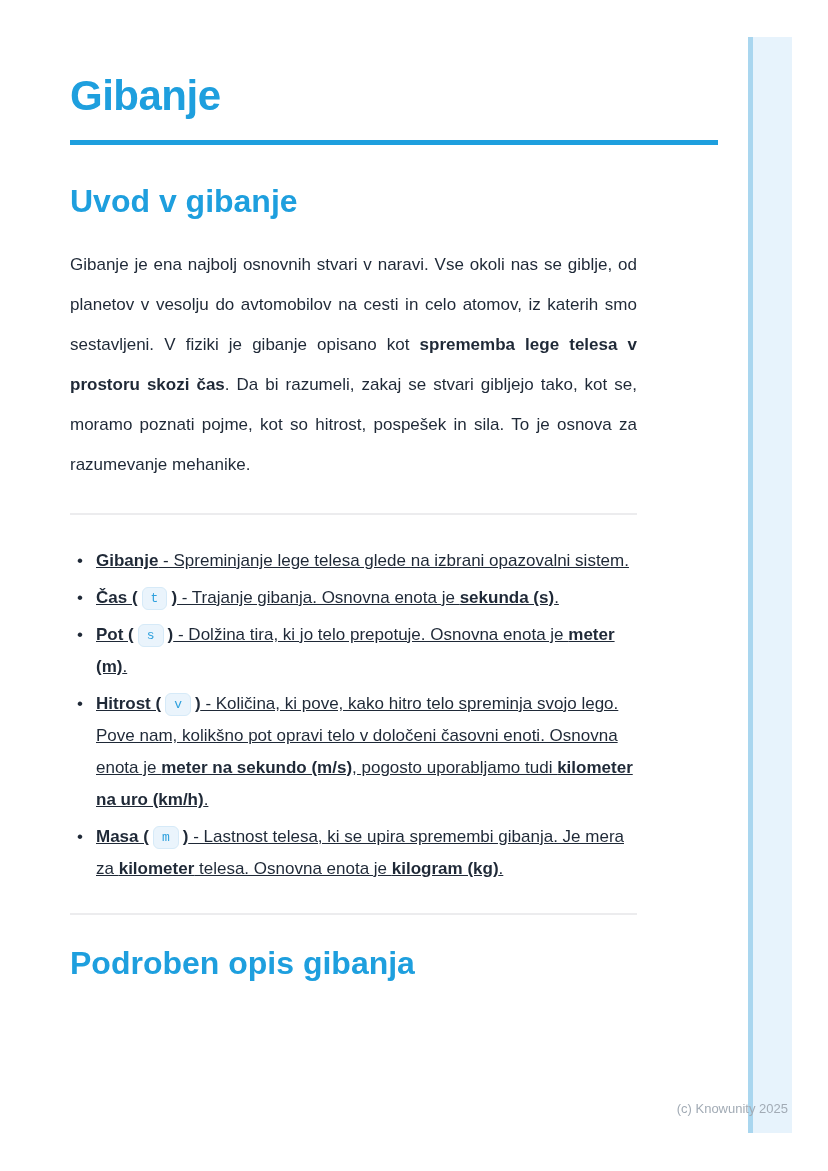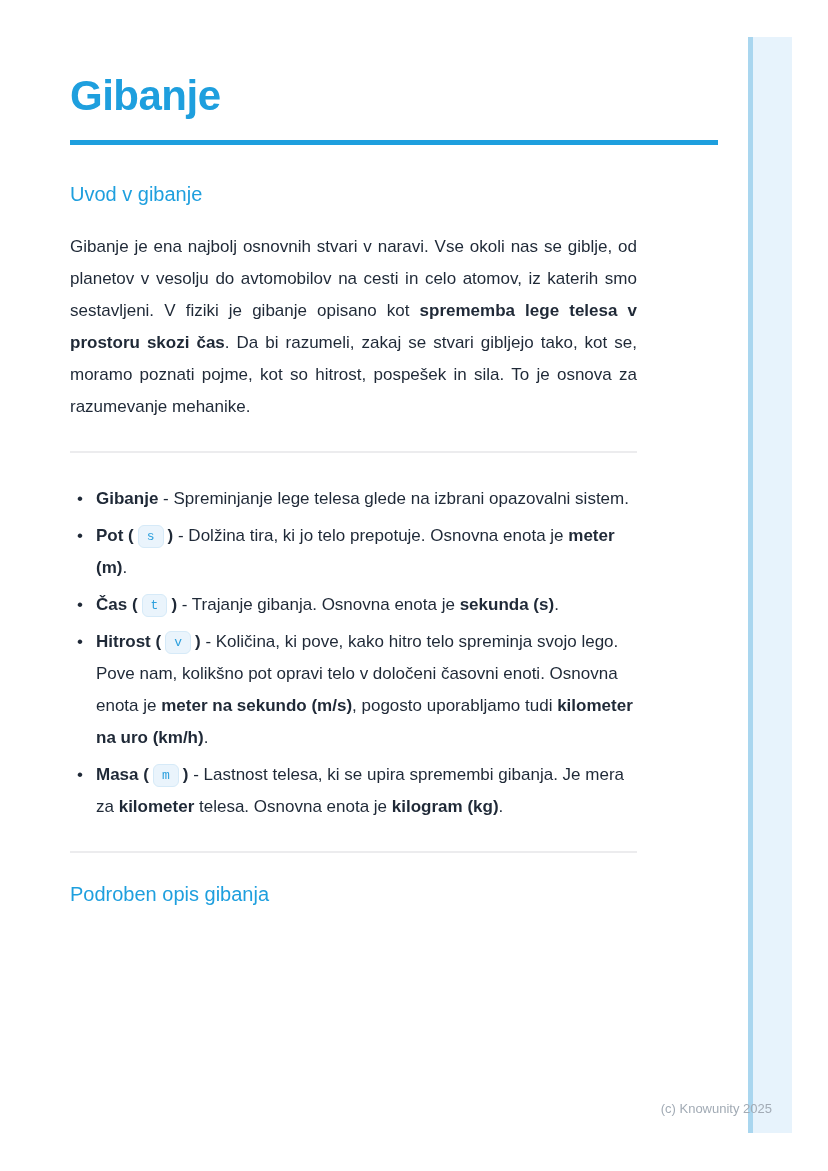--- a/index.html
+++ b/index.html
@@ -31,32 +31,32 @@
     color: var(--accent, #1e9fde);
   }
   .title-rule {
     border: none;
     height: 5px;
     width: 648px;
     margin-top: 20px;
     background: var(--accent, #1e9fde);
   }
   h2.section-heading {
-    font-size: 20px;
-    font-weight: normal;
+    font-size: 32px;
+    font-weight: bold;
     color: var(--accent, #1e9fde);
   }
   .h2-intro    { margin-top: 38px; }
   .h2-concepts { margin-top: 4px; }
   .h2-detail   { margin-top: 8px; }
   p.body-paragraph {
     width: 567px;
     margin-top: 25px;
     font-size: 17px;
-    line-height: 32px;
+    line-height: 40px;
     color: var(--body_text, #1f2937);
   }
   p.justified { text-align: justify; }
   hr.divider {
     border: none;
     border-top: 2px solid var(--divider, #ececee);
     width: 567px;
     margin-top: 28px;
     margin-bottom: 30px;
   }
@@ -65,20 +65,21 @@
     width: 567px;
     margin-top: 26px;
     padding-left: 26px;
   }
   ul.concepts-list li {
     position: relative;
     font-size: 17px;
     line-height: 32px;
     margin-bottom: 5px;
     color: var(--body_text, #1f2937);
+    text-decoration: underline;
   }
   ul.concepts-list li::before {
     content: "\2022";
     position: absolute;
     left: -19px;
     top: 0;
     font-size: 17px;
     color: var(--body_text, #1f2937);
   }
   strong { font-weight: bold; color: var(--body_text, #1f2937); }
@@ -91,21 +92,21 @@
     background: var(--badge_bg, #eaf4fc);
     border: 1px solid var(--badge_border, #d6eaf8);
     border-radius: 6px;
     padding: 2px 8px;
     margin: 0 4px;
     vertical-align: 1px;
   }
   .page-footer {
     position: absolute;
     top: 1101px;
-    right: 56px;
+    right: 40px;
     font-size: 13px;
     color: var(--footer_text, #a2abb5);
     z-index: 2;
   }
 </style>
 </head>
 <body>
 
 <div class="side-strip"></div>
 
@@ -114,22 +115,22 @@
   <h1 class="page-title">Gibanje</h1>
   <hr class="title-rule">
 
   <h2 class="section-heading h2-intro">Uvod v gibanje</h2>
   <p class="body-paragraph justified">Gibanje je ena najbolj osnovnih stvari v naravi. Vse okoli nas se giblje, od planetov v vesolju do avtomobilov na cesti in celo atomov, iz katerih smo sestavljeni. V fiziki je gibanje opisano kot <strong>sprememba lege telesa v prostoru skozi čas</strong>. Da bi razumeli, zakaj se stvari gibljejo tako, kot se, moramo poznati pojme, kot so hitrost, pospešek in sila. To je osnova za razumevanje mehanike.</p>
 
   <hr class="divider">
 
   <ul class="concepts-list">
       <li><strong>Gibanje</strong> - Spreminjanje lege telesa glede na izbrani opazovalni sistem.</li>
+      <li><strong>Čas (</strong><span class="code-badge">t</span><strong>)</strong> - Trajanje gibanja. Osnovna enota je <strong>sekunda (s)</strong>.</li>
       <li><strong>Pot (</strong><span class="code-badge">s</span><strong>)</strong> - Dolžina tira, ki jo telo prepotuje. Osnovna enota je <strong>meter (m)</strong>.</li>
-      <li><strong>Čas (</strong><span class="code-badge">t</span><strong>)</strong> - Trajanje gibanja. Osnovna enota je <strong>sekunda (s)</strong>.</li>
       <li><strong>Hitrost (</strong><span class="code-badge">v</span><strong>)</strong> - Količina, ki pove, kako hitro telo spreminja svojo lego. Pove nam, kolikšno pot opravi telo v določeni časovni enoti. Osnovna enota je <strong>meter na sekundo (m/s)</strong>, pogosto uporabljamo tudi <strong>kilometer na uro (km/h)</strong>.</li>
       <li><strong>Masa (</strong><span class="code-badge">m</span><strong>)</strong> - Lastnost telesa, ki se upira spremembi gibanja. Je mera za <strong>kilometer</strong> telesa. Osnovna enota je <strong>kilogram (kg)</strong>.</li>
     </ul>
 
   <hr class="divider">
 
   <h2 class="section-heading h2-detail">Podroben opis gibanja</h2>
 
 </main>
 

